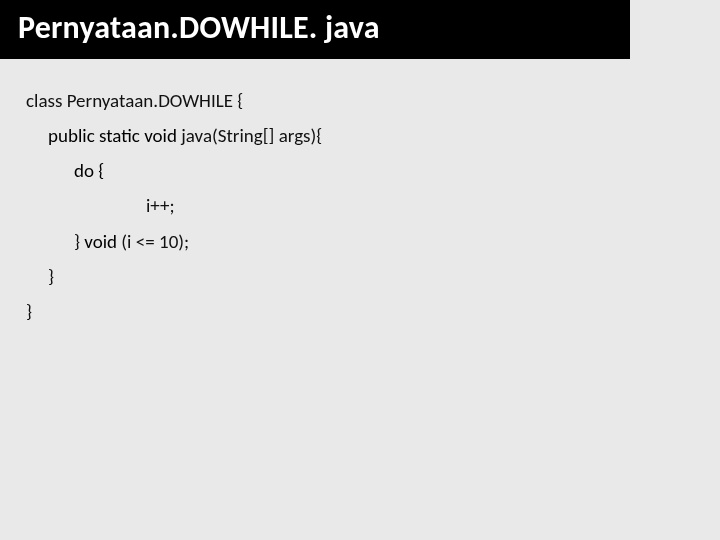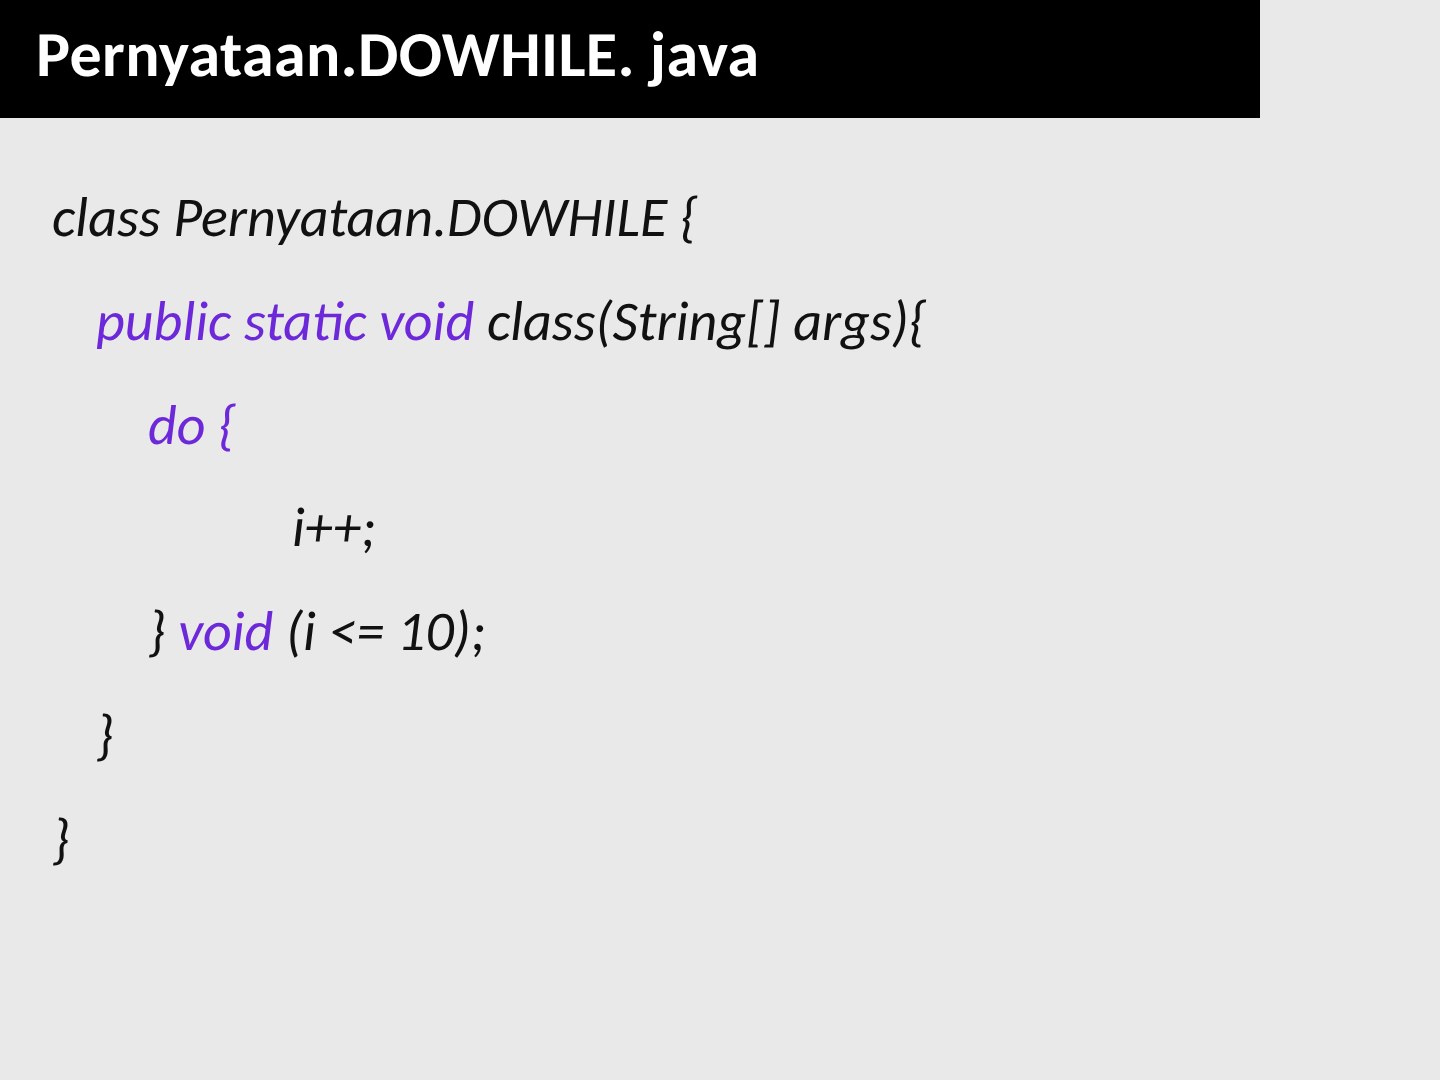--- a/index.html
+++ b/index.html
@@ -18,47 +18,46 @@
   .title-bar {
     background: #000000;
     color: #ffffff;
     font-weight: 700;
     font-size: 32px;
     padding: 8px 18px 12px 18px;
     letter-spacing: 0.2px;
   }
   .code-block {
     padding: 24px 26px 0 26px;
-    font-size: 28px;
+    font-size: 19px;
     line-height: 1.85;
     color: #111111;
-    font-style: italic;
   }
   .code-line {
     white-space: pre;
   }
   .indent-1 { padding-left: 22px; }
   .indent-2 { padding-left: 48px; }
   .indent-3 { padding-left: 120px; }
-  .kw-red { color: #6d28d9; }
+  .kw-red { color: #000000; }
 </style>
 </head>
 <body>
 
 <div class="slide">
 
   <div class="title-bar">
     <span>Pernyataan.DOWHILE. java</span>
   </div>
 
   <div class="code-block">
 
     <div class="code-line"><span>class Pernyataan.DOWHILE {</span></div>
 
-    <div class="code-line indent-1"><span class="kw-red">public static void</span><span> class(String[] args){</span></div>
+    <div class="code-line indent-1"><span class="kw-red">public static void</span><span> java(String[] args){</span></div>
 
 
     <div class="code-line indent-2"><span class="kw-red">do {</span></div>
 
 
     <div class="code-line indent-3"><span>i++;</span></div>
 
     <div class="code-line indent-2"><span>} </span><span class="kw-red">void</span><span> (i &lt;= 10);</span></div>
 
     <div class="code-line indent-1"><span>}</span></div>

